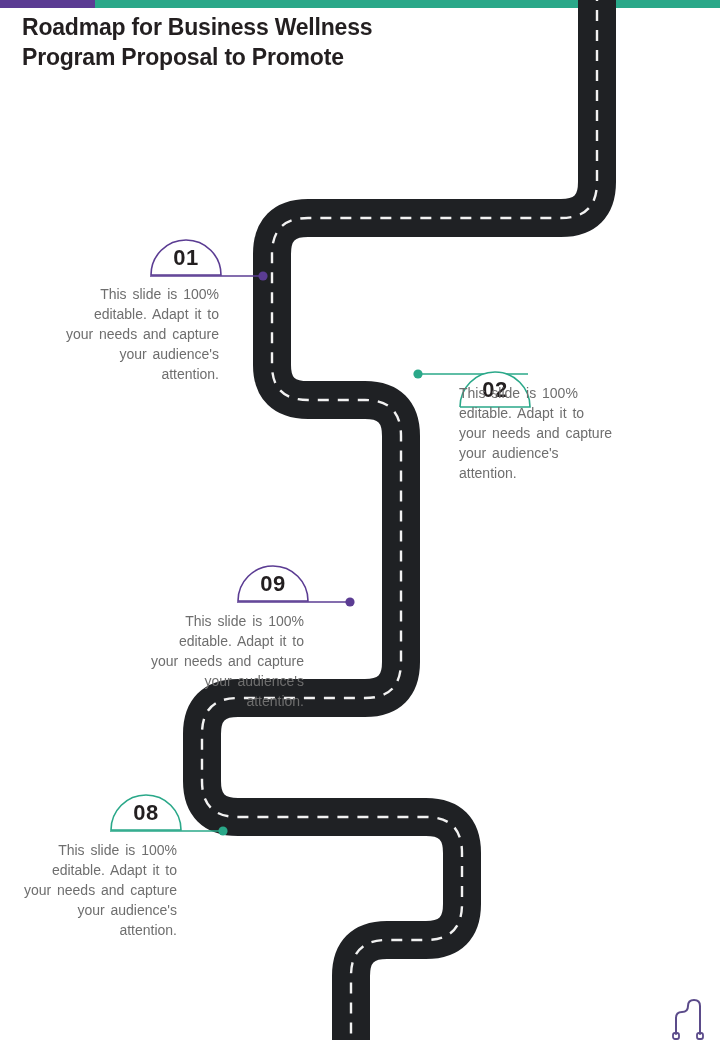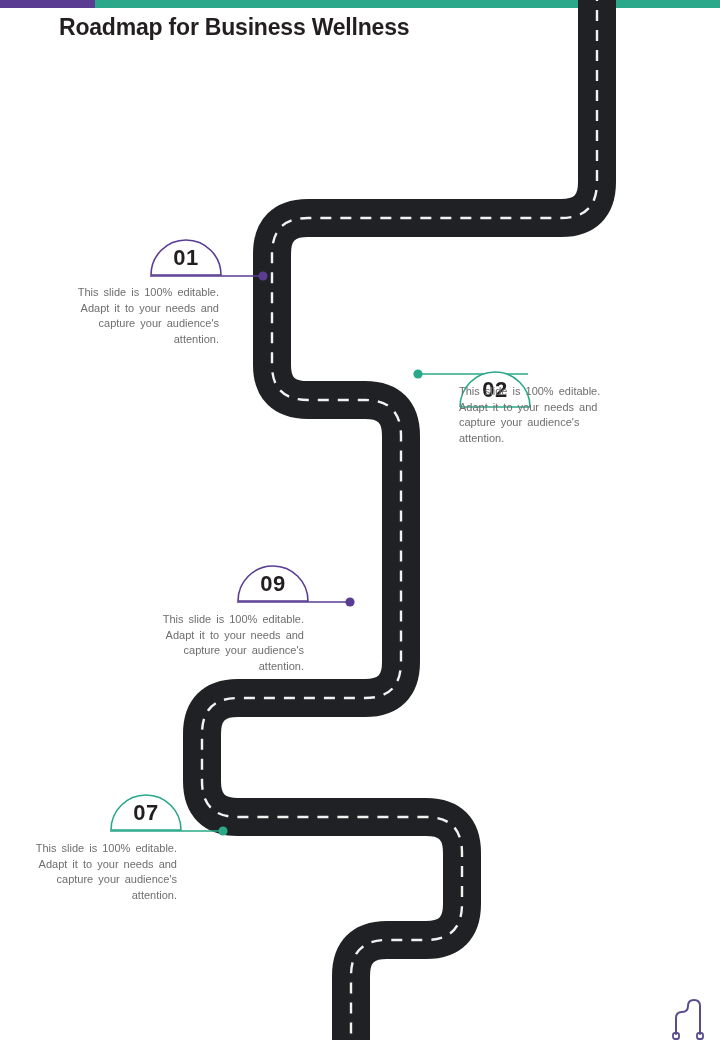--- a/index.html
+++ b/index.html
@@ -34,21 +34,21 @@
     position: absolute;
     left: 22px;
     top: 12px;
     width: 480px;
     font-size: 23px;
     font-weight: bold;
     line-height: 1.32;
     color: #231f20;
     letter-spacing: -0.2px;
   }
-  #title .tline { display: block; white-space: nowrap; margin-left: 37px; }
+  #title .tline { display: block; white-space: nowrap; }
 
   
   #road-svg {
     position: absolute;
     left: 0; top: 0;
     width: 720px;
     height: 1040px;
   }
 
   
@@ -74,21 +74,21 @@
     top: 7px;
     width: 72px;
     text-align: center;
     font-size: 22px;
     font-weight: bold;
     color: #231f20;
     letter-spacing: 0.5px;
   }
   .body-text {
     position: absolute;
-    font-size: 11px;
+    font-size: 14px;
     line-height: 1.42;
     color: #6e6e6e;
     width: 156px;
     word-spacing: 2px;
   }
   .body-text.align-right { text-align: right; }
   .body-text.align-left  { text-align: left;  }
 
   
   #connectors {
@@ -113,20 +113,21 @@
 
 <div id="slide">
 
   <div id="topbar">
     <div class="seg-purple"></div>
     <div class="seg-teal"></div>
   </div>
 
   <div id="title">
     <span class="tline">Roadmap for Business Wellness</span>
+    <span class="tline">Program Proposal to Promote</span>
   </div>
 
   <svg id="road-svg" viewBox="0 0 720 1040" xmlns="http://www.w3.org/2000/svg">
 
     <path d="M 597,-10
              L 597,182
              Q 597,218 561,218
              L 308,218
              Q 272,218 272,254
              L 272,365
@@ -214,21 +215,21 @@
       <div class="arch-num">09</div>
     </div>
   </div>
   <div class="body-text align-right" style="left:148px; top:612px;">This slide is 100% editable. Adapt it to your needs and capture your audience's attention.</div>
 
   <div class="milestone" style="left:110px; top:793px;">
     <div class="arch-wrap">
       <svg class="arch-svg" viewBox="0 0 72 38" xmlns="http://www.w3.org/2000/svg">
         <path d="M 1,37 A 35,35 0 0 1 71,37 L 1,37" fill="#ffffff" stroke="#2aa889" stroke-width="1.6"></path>
       </svg>
-      <div class="arch-num">07</div>
+      <div class="arch-num">08</div>
     </div>
   </div>
   <div class="body-text align-right" style="left:21px; top:841px;">This slide is 100% editable. Adapt it to your needs and capture your audience's attention.</div>
 
   <svg id="deco-icon" viewBox="0 0 44 48" xmlns="http://www.w3.org/2000/svg">
     <path d="M 10,42 L 10,26 Q 10,20 16,20 Q 22,20 22,14 Q 22,8 28,8 Q 34,8 34,14 L 34,42" fill="none" stroke="#5b4b8a" stroke-width="2" stroke-linecap="round" stroke-linejoin="round"></path>
     <rect x="7" y="41" width="6" height="6" rx="2" fill="none" stroke="#5b4b8a" stroke-width="1.8"></rect>
     <rect x="31" y="41" width="6" height="6" rx="2" fill="none" stroke="#5b4b8a" stroke-width="1.8"></rect>
   </svg>
 

